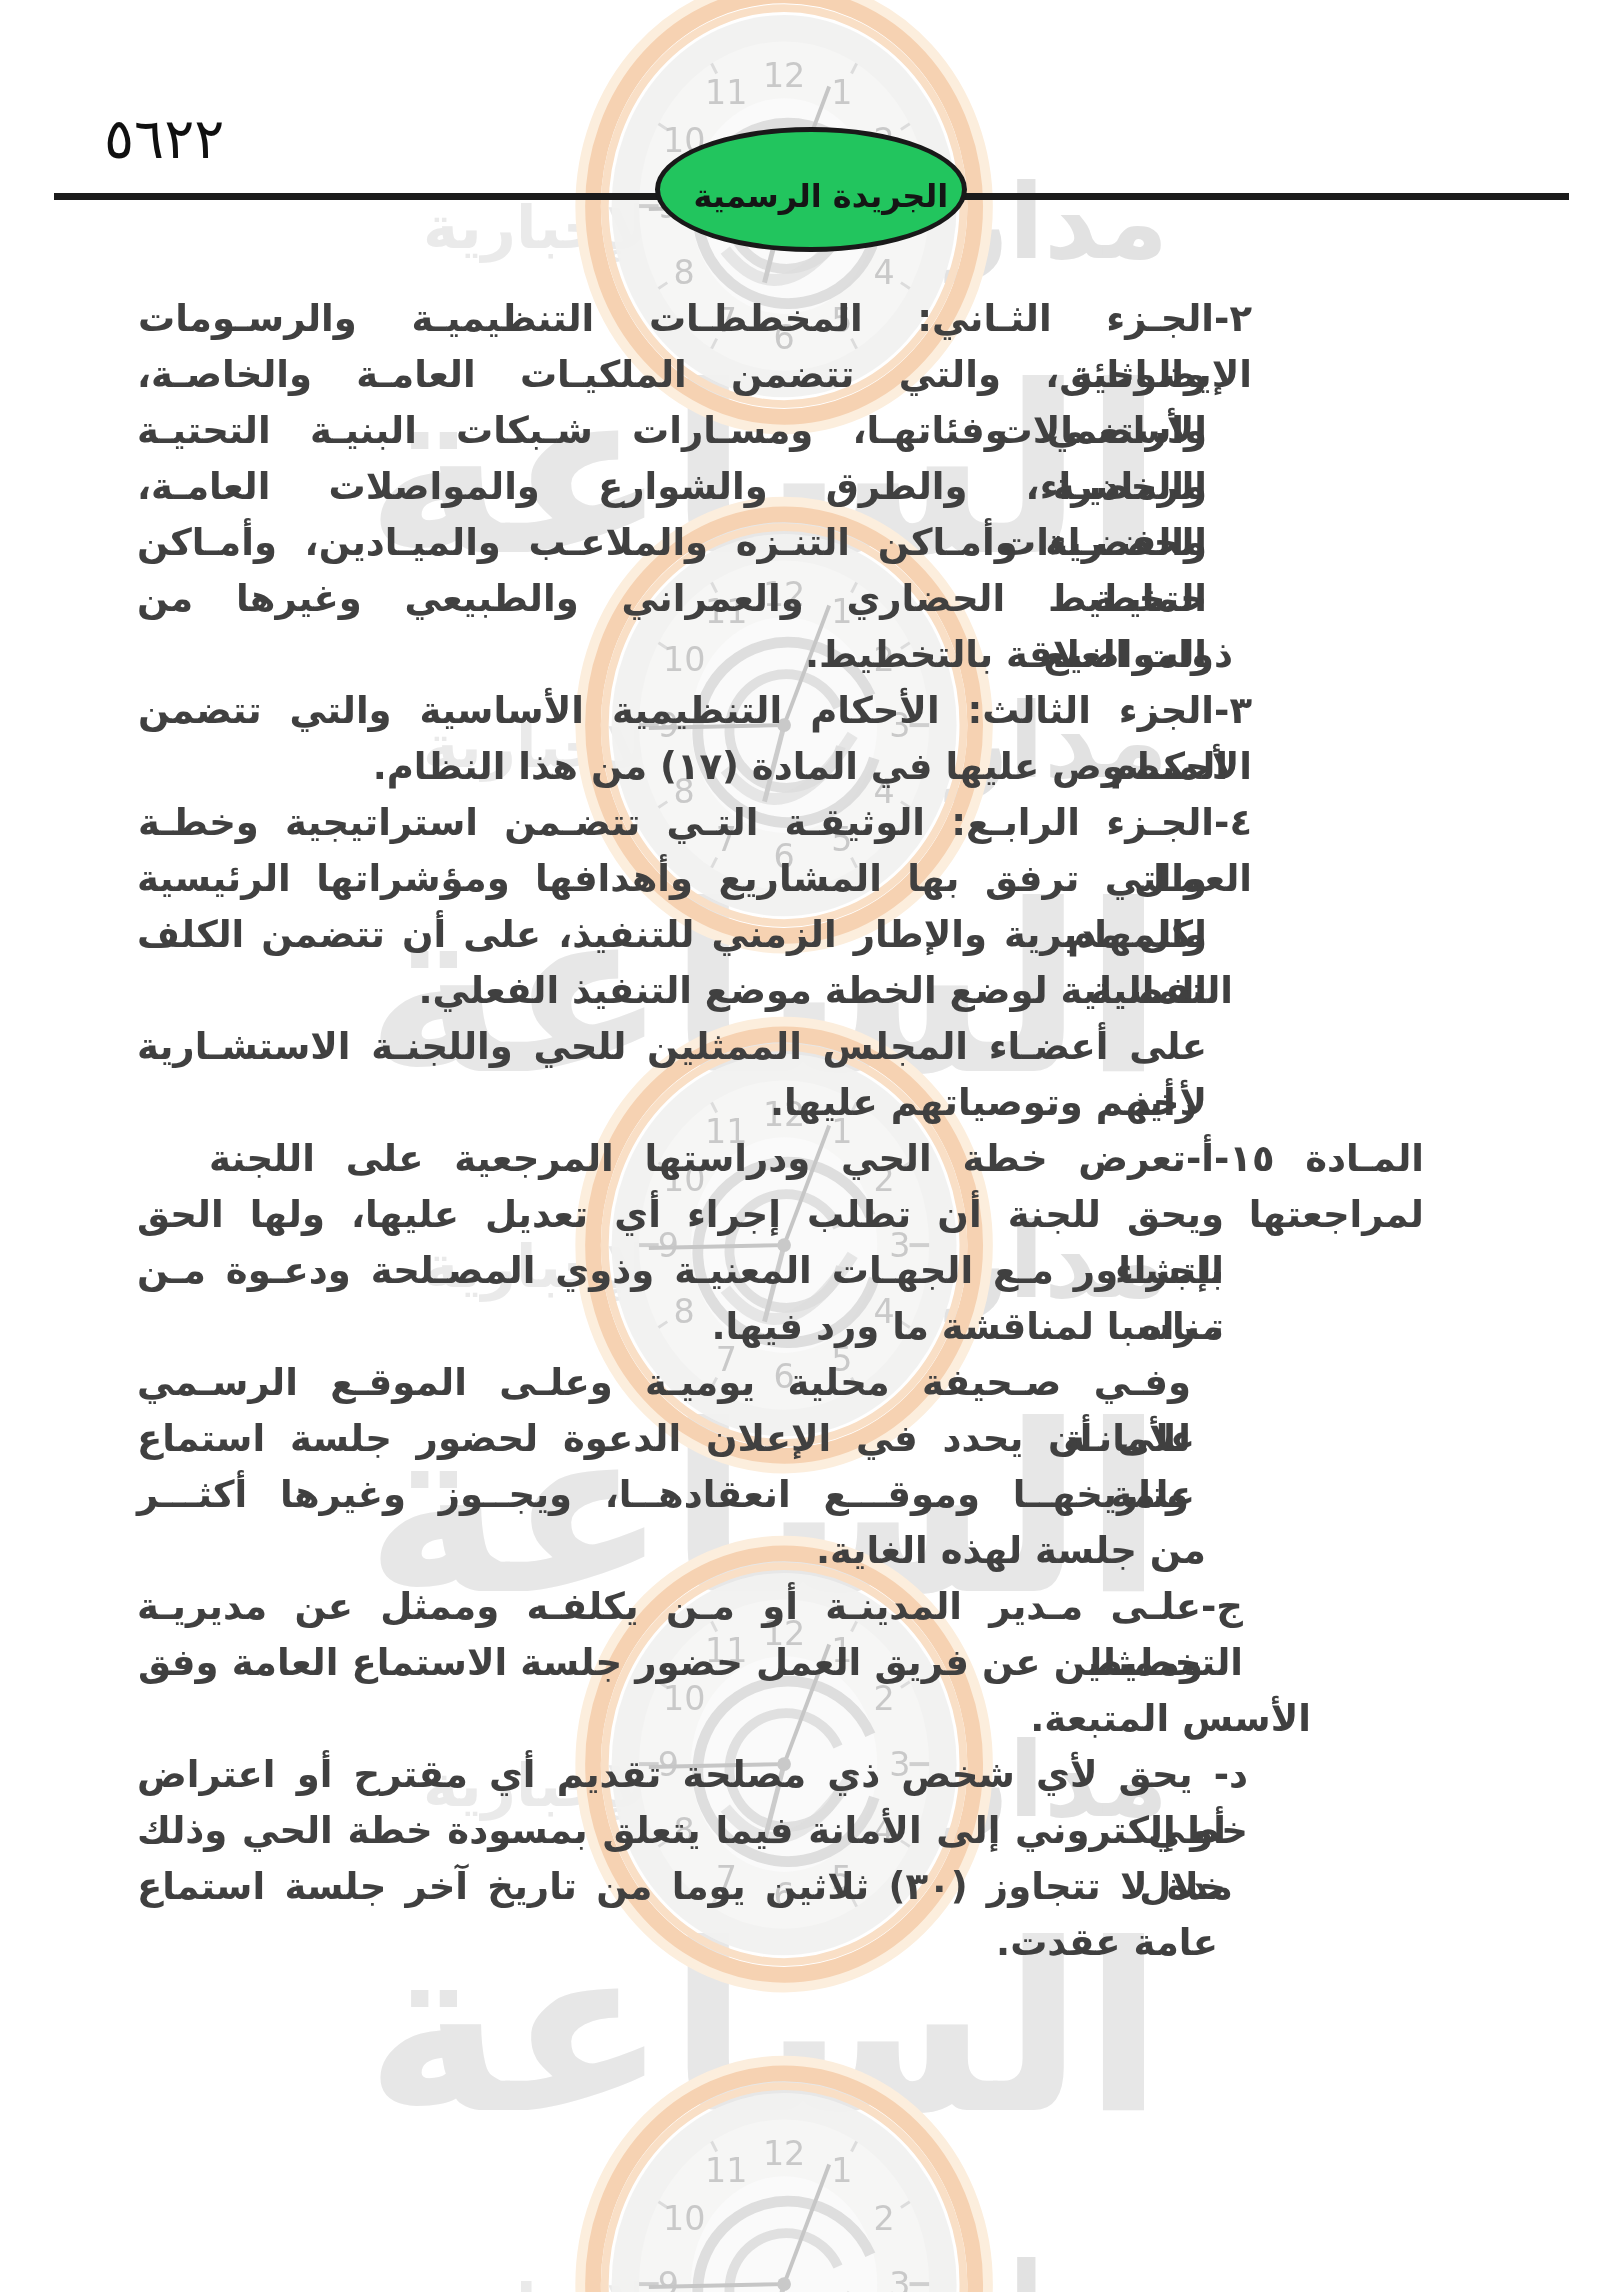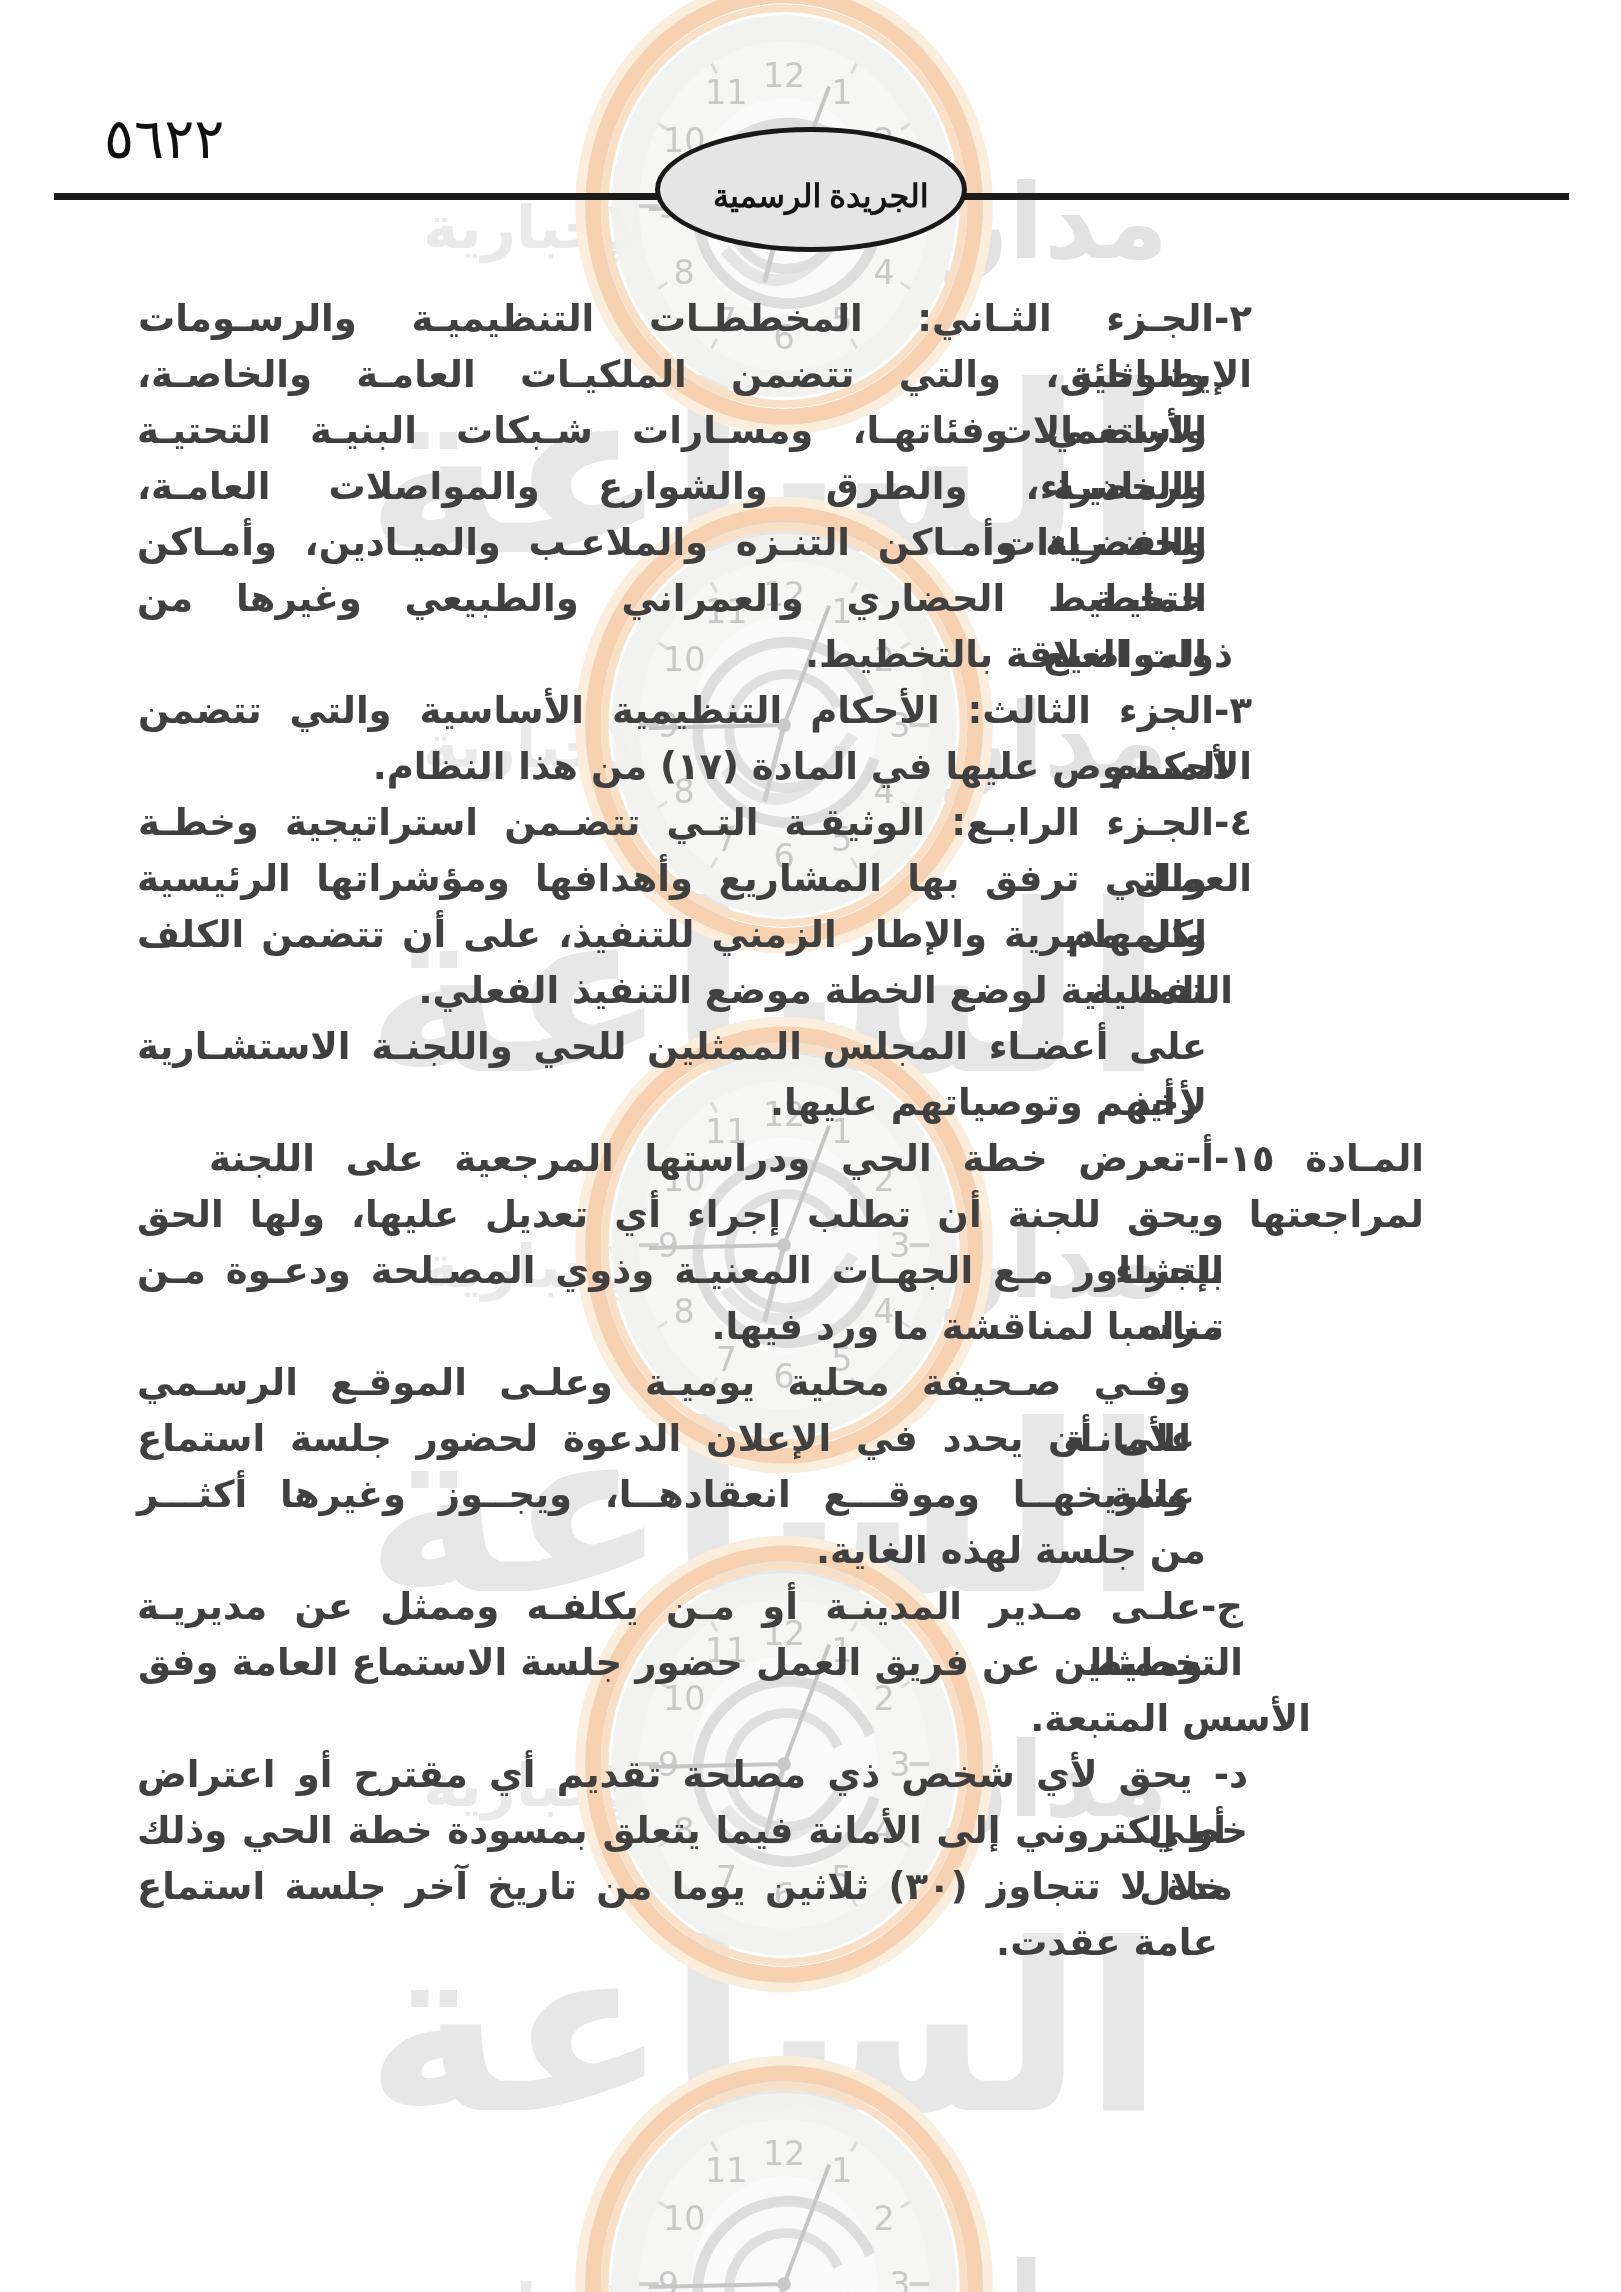--- a/index.html
+++ b/index.html
@@ -15,24 +15,23 @@
     position:absolute; left:104px; top:106px; z-index:5;
     font-size:56px; font-weight:normal; color:#101010; letter-spacing:6.9px;
     direction:ltr;
   }
   .rule{
     position:absolute; left:54px; right:52px; top:193px; height:6.9px;
     background:#1b1b1b; z-index:4;
   }
   .badge{
     position:absolute; left:655px; top:127px; width:312px; height:125px;
-    background:#e5e5e5; border:5.9px solid #191919; border-radius:50%;
+    background:#22c55e; border:5.9px solid #191919; border-radius:50%;
     z-index:6; display:flex; align-items:center; justify-content:center;
     box-sizing:border-box;
-    font-family:Liberation Serif, serif;
   }
   .badge span{
     font-size:32px; font-weight:bold; color:#151515; transform:translate(9.8px,5.9px);
   }
   
   .content{
     position:absolute; top:291px; left:0; width:1426px; z-index:5;
     direction:rtl; font-weight:bold; color:#404040; font-size:37px;
   }
   .ln{

